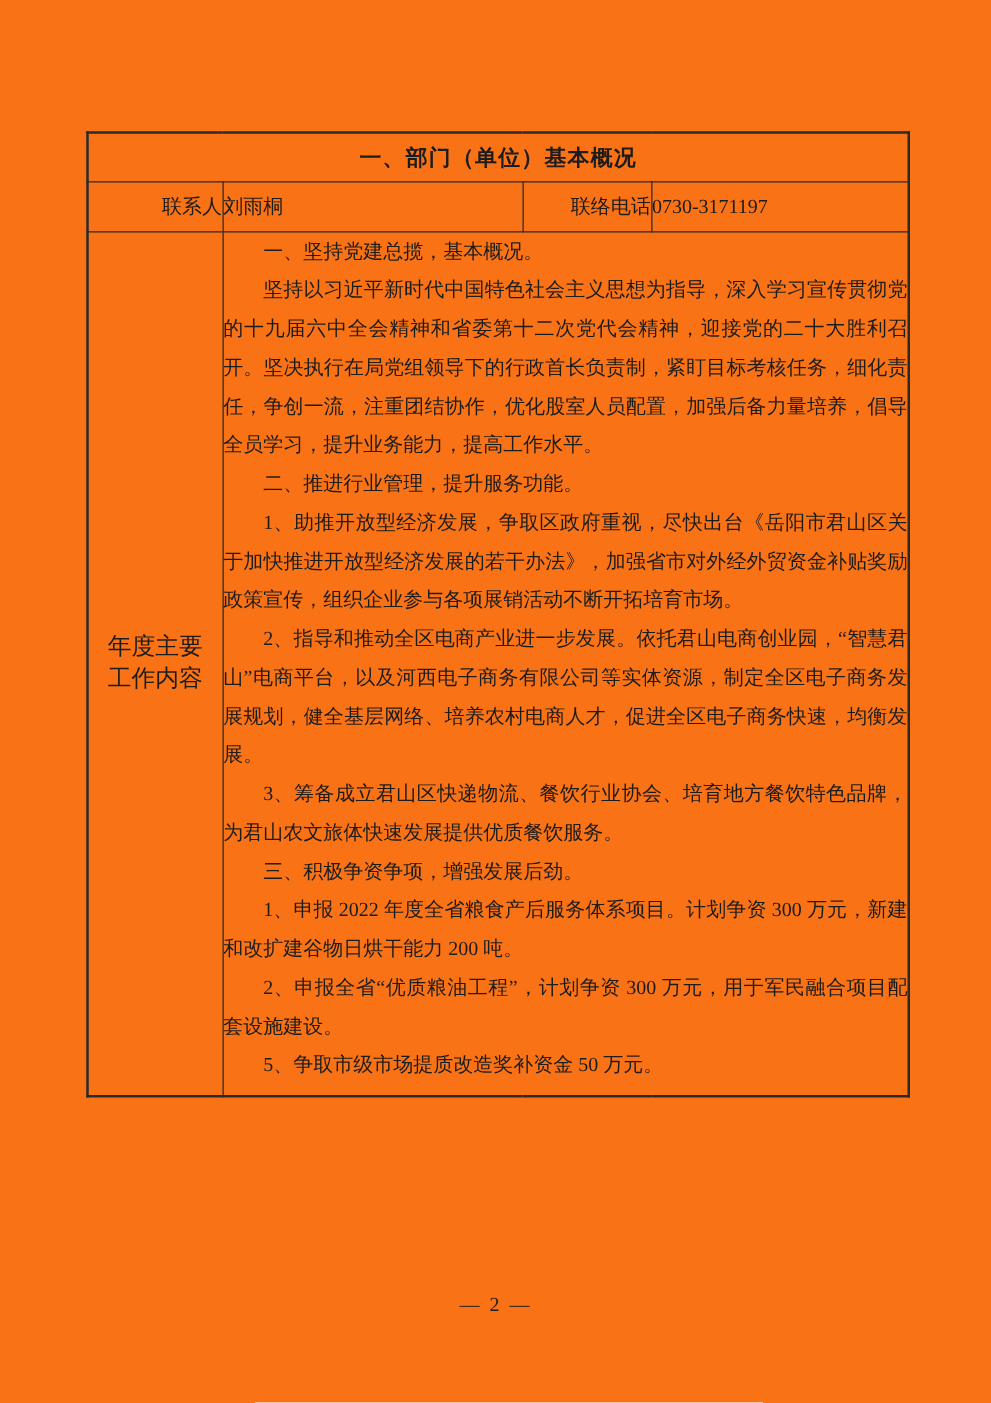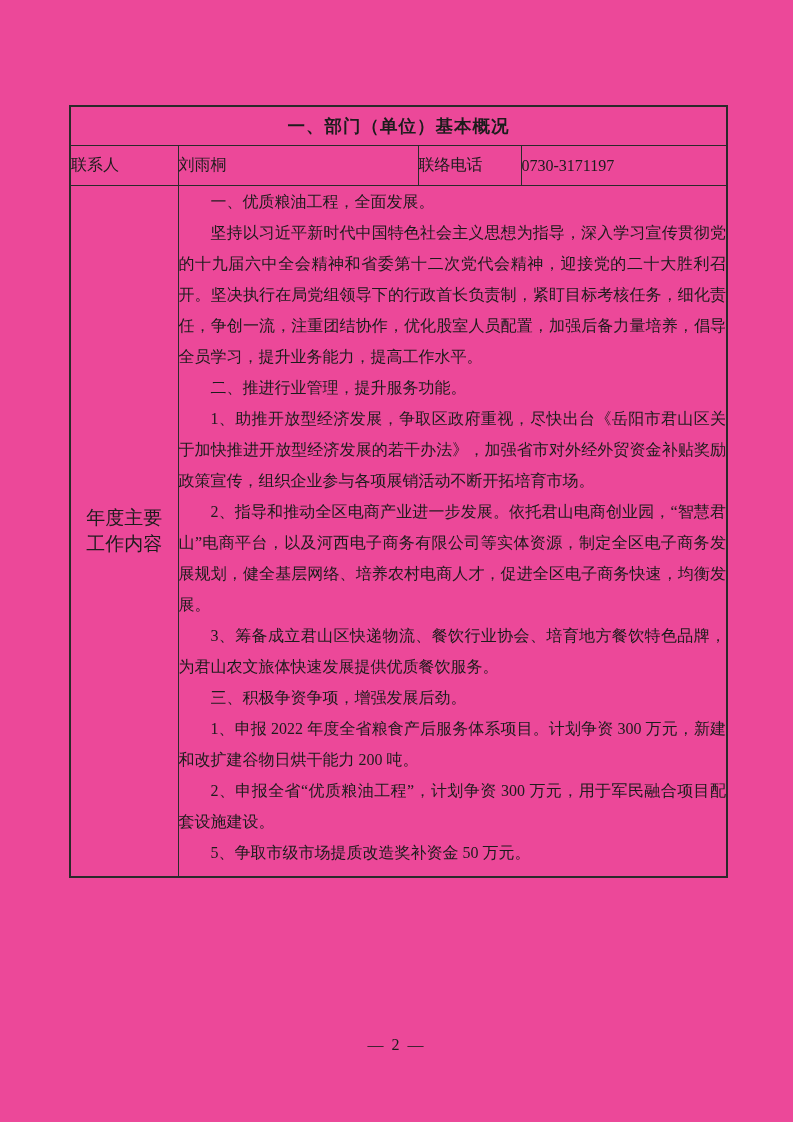--- a/index.html
+++ b/index.html
@@ -1,20 +1,20 @@
 <!DOCTYPE html>
 <html><head>
 <meta charset="utf-8">
 <style>
   html, body { margin: 0; padding: 0; background: #ffffff; }
   .page {
     position: relative;
     width: 793px;
     height: 1122px;
-    background: #ec4899;
+    background: #f97316;
     font-family: "Liberation Serif", "DejaVu Serif", serif;
     color: #1c1c1c;
     overflow: hidden;
   }
   table.main {
     position: absolute;
     left: 69px;
     top: 105px;
     width: 657px;
     border-collapse: collapse;
@@ -29,21 +29,21 @@
     height: 38px;
     text-align: center;
     vertical-align: middle;
     font-family: "Liberation Sans", "DejaVu Sans", sans-serif;
     font-weight: bold;
     font-size: 17.5px;
     letter-spacing: 1px;
   }
   td.label-cell {
     height: 39px;
-    text-align: left;
+    text-align: right;
     vertical-align: middle;
     font-size: 16px;
   }
   td.value-cell {
     vertical-align: middle;
     font-size: 16px;
   }
   td.duty-label-cell {
     height: 89px;
     text-align: center;
@@ -110,21 +110,21 @@
       <td class="label-cell">联系人</td>
       <td class="value-cell">刘雨桐</td>
       <td class="label-cell">联络电话</td>
       <td class="value-cell">0730-3171197</td>
     </tr>
     <tr>
       <td class="annual-label-cell">
         <span class="wrap-4">年度主要工作内容</span>
       </td>
       <td class="annual-content-cell" colspan="3">
-        <p>一、优质粮油工程，全面发展。</p>
+        <p>一、坚持党建总揽，基本概况。</p>
         <p>坚持以习近平新时代中国特色社会主义思想为指导，深入学习宣传贯彻党的十九届六中全会精神和省委第十二次党代会精神，迎接党的二十大胜利召开。坚决执行在局党组领导下的行政首长负责制，紧盯目标考核任务，细化责任，争创一流，注重团结协作，优化股室人员配置，加强后备力量培养，倡导全员学习，提升业务能力，提高工作水平。</p>
         <p>二、推进行业管理，提升服务功能。</p>
         <p>1、助推开放型经济发展，争取区政府重视，尽快出台《岳阳市君山区关于加快推进开放型经济发展的若干办法》，加强省市对外经外贸资金补贴奖励政策宣传，组织企业参与各项展销活动不断开拓培育市场。</p>
         <p>2、指导和推动全区电商产业进一步发展。依托君山电商创业园，“智慧君山”电商平台，以及河西电子商务有限公司等实体资源，制定全区电子商务发展规划，健全基层网络、培养农村电商人才，促进全区电子商务快速，均衡发展。</p>
         <p>3、筹备成立君山区快递物流、餐饮行业协会、培育地方餐饮特色品牌，为君山农文旅体快速发展提供优质餐饮服务。</p>
         <p>三、积极争资争项，增强发展后劲。</p>
         <p>1、申报 2022 年度全省粮食产后服务体系项目。计划争资 300 万元，新建和改扩建谷物日烘干能力 200 吨。</p>
         <p>2、申报全省“优质粮油工程”，计划争资 300 万元，用于军民融合项目配套设施建设。</p>
         <p>5、争取市级市场提质改造奖补资金 50 万元。</p>
       </td>

